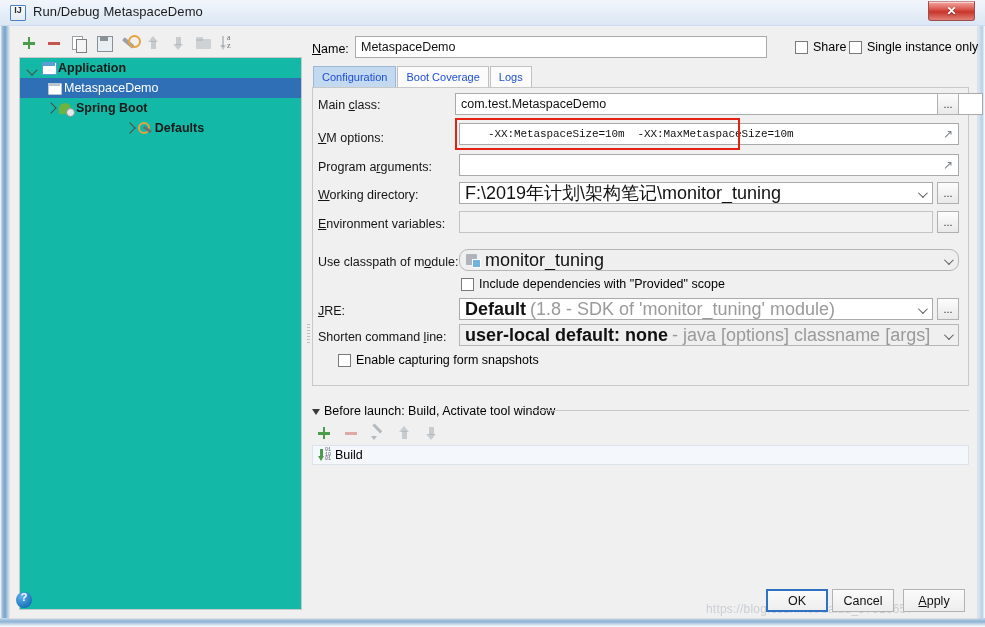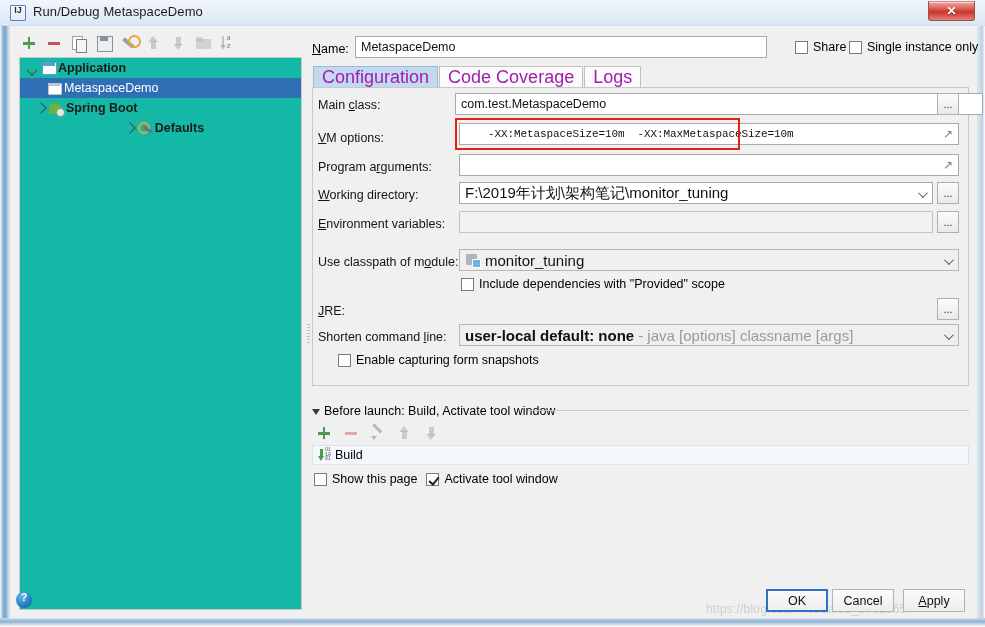--- a/index.html
+++ b/index.html
@@ -286,26 +286,26 @@
   
   #tabs {
     position: absolute; left: 313px; top: 66px;
     height: 21px;
     display: flex; align-items: flex-end;
   }
   .tab {
     height: 21px;
     padding: 0 8px;
     display: flex; align-items: center;
-    font-size: 18px;
+    font-size: 11px;
     border: 1px solid #c0c0c0;
     border-bottom: none;
     background: #fbfbfb;
     margin-right: 1px;
-    color: #a21caf;
+    color: #1d4ed8;
   }
   .tab.active {
     background: #c3d9f0;
     border-color: #9cb8d6;
   }
 
   
   #config-panel {
     position: absolute; left: 312px; top: 87px;
     width: 657px; height: 299px;
@@ -356,21 +356,21 @@
     font-size: 12px;
     line-height: 14px;
     text-align: center;
   }
 
   .combo {
     position: absolute;
     height: 22px;
     border: 1px solid #a9a9a9;
     background: #ffffff;
-    font-size: 15px;
+    font-size: 18px;
     padding: 0 20px 0 5px;
     display: flex; align-items: center;
     color: #111;
     white-space: nowrap;
     overflow: hidden;
     text-align: center;
   }
   .combo.gray { background: #efefef; border-color: #b6b6b6; }
   .combo .chev {
     position: absolute; right: 7px; top: 8px;
@@ -548,21 +548,21 @@
         <span class="twisty expanded"></span>
         <span class="node-icon ico-app"></span>
         <span class="tree-label bold">Application</span>
       </div>
 
       <div class="tree-row selected" style="padding-left:26px;">
         <span class="node-icon ico-appchild"></span>
         <span class="tree-label">MetaspaceDemo</span>
       </div>
 
-      <div class="tree-row" style="padding-left:14px;">
+      <div class="tree-row" style="padding-left:24px;">
         <span class="twisty collapsed"></span>
         <span class="node-icon ico-spring"></span>
         <span class="tree-label bold">Spring Boot</span>
       </div>
 
       <div class="tree-row" style="justify-content:center;">
         <span class="twisty collapsed"></span>
         <span class="node-icon ico-defaults"></span>
         <span class="tree-label bold">Defaults</span>
       </div>
@@ -589,21 +589,21 @@
     <span>Share</span>
   </div>
 
   <div class="cb-wrap" id="cb-single">
     <span class="cbox"></span>
     <span>Single instance only</span>
   </div>
 
   <div id="tabs">
     <div class="tab active">Configuration</div>
-    <div class="tab">Code Coverage</div>
+    <div class="tab">Boot Coverage</div>
     <div class="tab">Logs</div>
   </div>
 
   <div id="config-panel"></div>
 
   <div class="row-label" style="left:318px; top:98px;">Main <u>c</u>lass:</div>
   <input class="tfield" style="left: 455px; top: 93px; width: 528px;" type="text" value="com.test.MetaspaceDemo">
   <button class="ellipsis-btn" style="left:937px; top:93px;">...</button>
 
   <div class="row-label" style="left:318px; top:131px;"><u>V</u>M options:</div>
@@ -620,32 +620,37 @@
     <span>F:\2019年计划\架构笔记\monitor_tuning</span>
     <span class="chev"></span>
   </div>
   <button class="ellipsis-btn" style="left:937px; top:182px;">...</button>
 
   <div class="row-label" style="left:318px; top:217px;"><u>E</u>nvironment variables:</div>
   <input class="tfield disabled" style="left: 459px; top: 211px; width: 474px;" type="text" readonly="" value="">
   <button class="ellipsis-btn" style="left:937px; top:211px;">...</button>
 
   <div class="row-label" style="left:318px; top:255px;">Use classpath of m<u>o</u>dule:</div>
-  <div class="combo gray" style="left:459px; top:249px; width:500px;">
+  <div class="combo gray" style="left:459px; top:249px; width:500px;border-radius:9px;">
     <span class="mod-ic"></span>
     <span>monitor_tuning</span>
     <span class="chev"></span>
   </div>
 
   <div class="cb-wrap" style="left:461px; top:277px;">
     <span class="cbox"></span>
     <span>Include dependencies with "Provided" scope</span>
   </div>
 
   <div class="row-label" style="left:318px; top:304px;"><u>J</u>RE:</div>
+  <div class="combo" style="left:459px; top:298px; width:474px;">
+    <span class="strong">Default</span>
+    <span class="muted" style="margin-left:4px;">(1.8 - SDK of 'monitor_tuning' module)</span>
+    <span class="chev"></span>
+  </div>
   <button class="ellipsis-btn" style="left:937px; top:298px;">...</button>
 
   <div class="row-label" style="left:318px; top:330px;">Shorten command <u>l</u>ine:</div>
   <div class="combo gray" style="left:459px; top:324px; width:500px;">
     <span class="strong">user-local default: none</span>
     <span class="muted" style="margin-left:4px;">- java [options] classname [args]</span>
     <span class="chev"></span>
   </div>
 
   <div class="cb-wrap" style="left:318px; top:353px;margin-left:20px;">
@@ -667,30 +672,20 @@
     <span class="tb-btn ic-down dim"></span>
   </div>
 
   <div id="build-row">
     <span class="ico-build">
       <span class="bits">01<br>10<br>01</span>
     </span>
     <span>Build</span>
   </div>
 
-  <div id="bottom-cbs">
-    <span class="cb-wrap" style="position:relative; left:0; top:0;">
-      <span class="cbox"></span>
-      <span>Show this page</span>
-    </span>
-    <span class="cb-wrap" style="position:relative; left:0; top:0;">
-      <span class="cbox checked"></span>
-      <span>Activate tool window</span>
-    </span>
-  </div>
 
   <div id="help-btn"></div>
   <div id="watermark">https://blog.csdn.net/baidu_37516657</div>
 
   <button class="dlg-btn focused" id="btn-ok">OK</button>
   <button class="dlg-btn" id="btn-cancel">Cancel</button>
   <button class="dlg-btn" id="btn-apply"><u>A</u>pply</button>
 
 </div>
 

